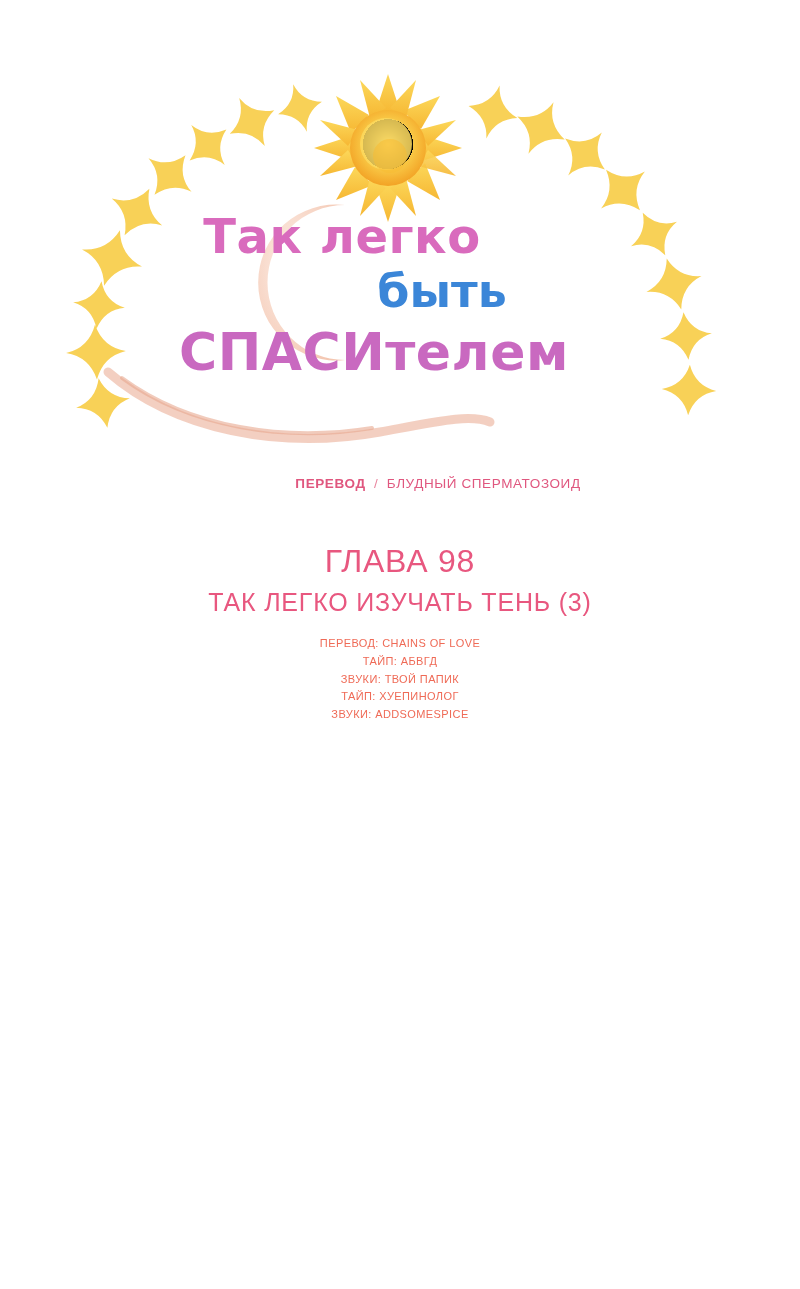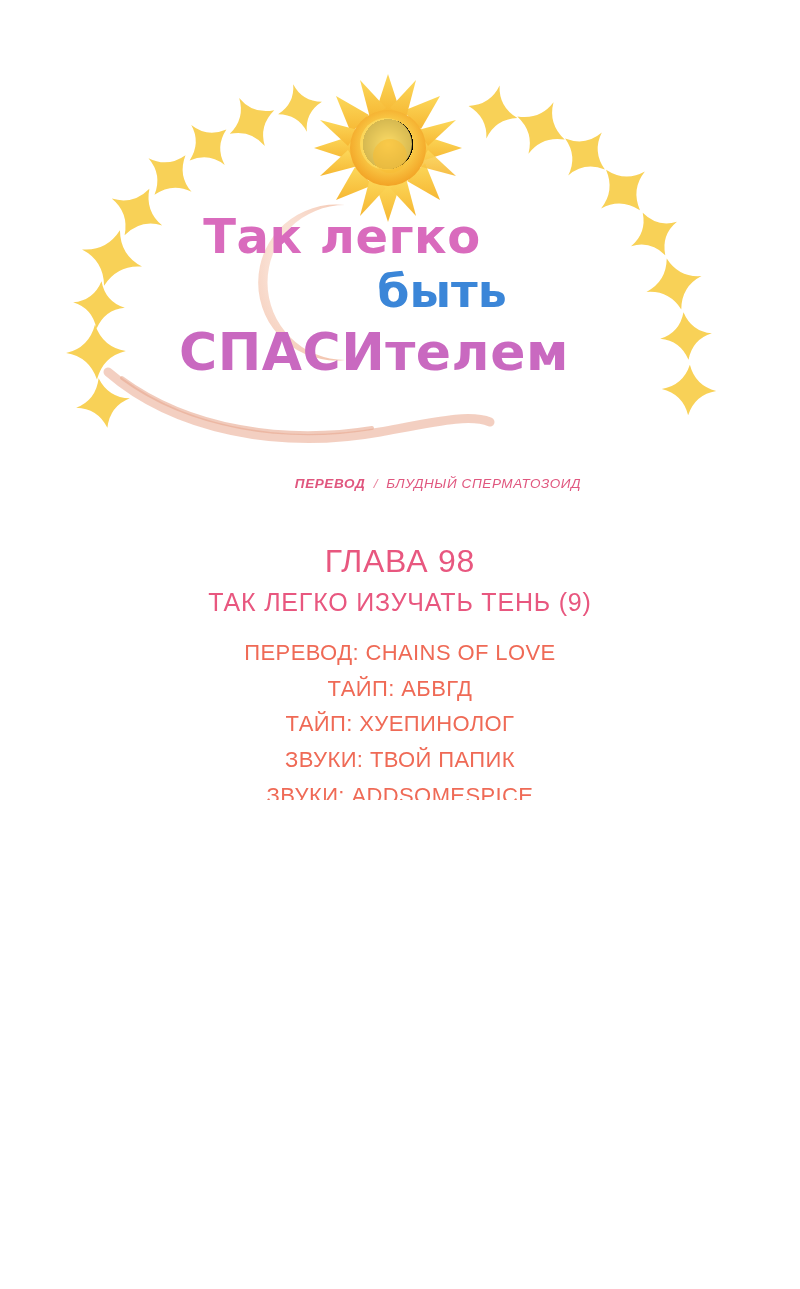--- a/index.html
+++ b/index.html
@@ -77,21 +77,20 @@
     left: 0;
     top: 476px;
     width: 756px;
     text-align: center;
     font-family: "Liberation Sans", sans-serif;
     font-size: 13.5px;
     letter-spacing: 0.6px;
     color: #e0577f;
     padding-left: 120px;
     box-sizing: border-box;
-    font-style: italic;
   }
   .translator-line .tl-label {
     font-weight: bold;
     color: #e0577f;
   }
   .translator-line .tl-sep {
     color: #e9869f;
     margin: 0 4px;
   }
   .translator-line .tl-name {
@@ -115,21 +114,21 @@
   }
   .chapter-title {
     font-family: "Liberation Sans", sans-serif;
     font-size: 25px;
     color: #e8577f;
     letter-spacing: 0.8px;
     margin-bottom: 18px;
   }
   .credit-row {
     font-family: "Liberation Sans", sans-serif;
-    font-size: 22px;
+    font-size: 11px;
     color: #ef6a56;
     line-height: 1.62;
     letter-spacing: 0.4px;
   }
 
   .footer-space {
     position: absolute;
     left: 0;
     top: 800px;
     width: 800px;
@@ -260,23 +259,23 @@
   </div>
 
   <div class="translator-line">
     <span class="tl-label">ПЕРЕВОД</span>
     <span class="tl-sep">/</span>
     <span class="tl-name">БЛУДНЫЙ СПЕРМАТОЗОИД</span>
   </div>
 
   <div class="chapter-block">
     <div class="chapter-number">ГЛАВА 98</div>
-    <div class="chapter-title">ТАК ЛЕГКО ИЗУЧАТЬ ТЕНЬ (9)</div>
+    <div class="chapter-title">ТАК ЛЕГКО ИЗУЧАТЬ ТЕНЬ (3)</div>
 
     <div class="credit-row">ПЕРЕВОД: CHAINS OF LOVE</div>
     <div class="credit-row">ТАЙП:  АБВГД</div>
+    <div class="credit-row">ЗВУКИ: ТВОЙ ПАПИК</div>
     <div class="credit-row">ТАЙП: ХУЕПИНОЛОГ</div>
-    <div class="credit-row">ЗВУКИ: ТВОЙ ПАПИК</div>
     <div class="credit-row">ЗВУКИ: ADDSOMESPICE</div>
   </div>
 
   <div class="footer-space"></div>
 </div>
 
 </body></html>

